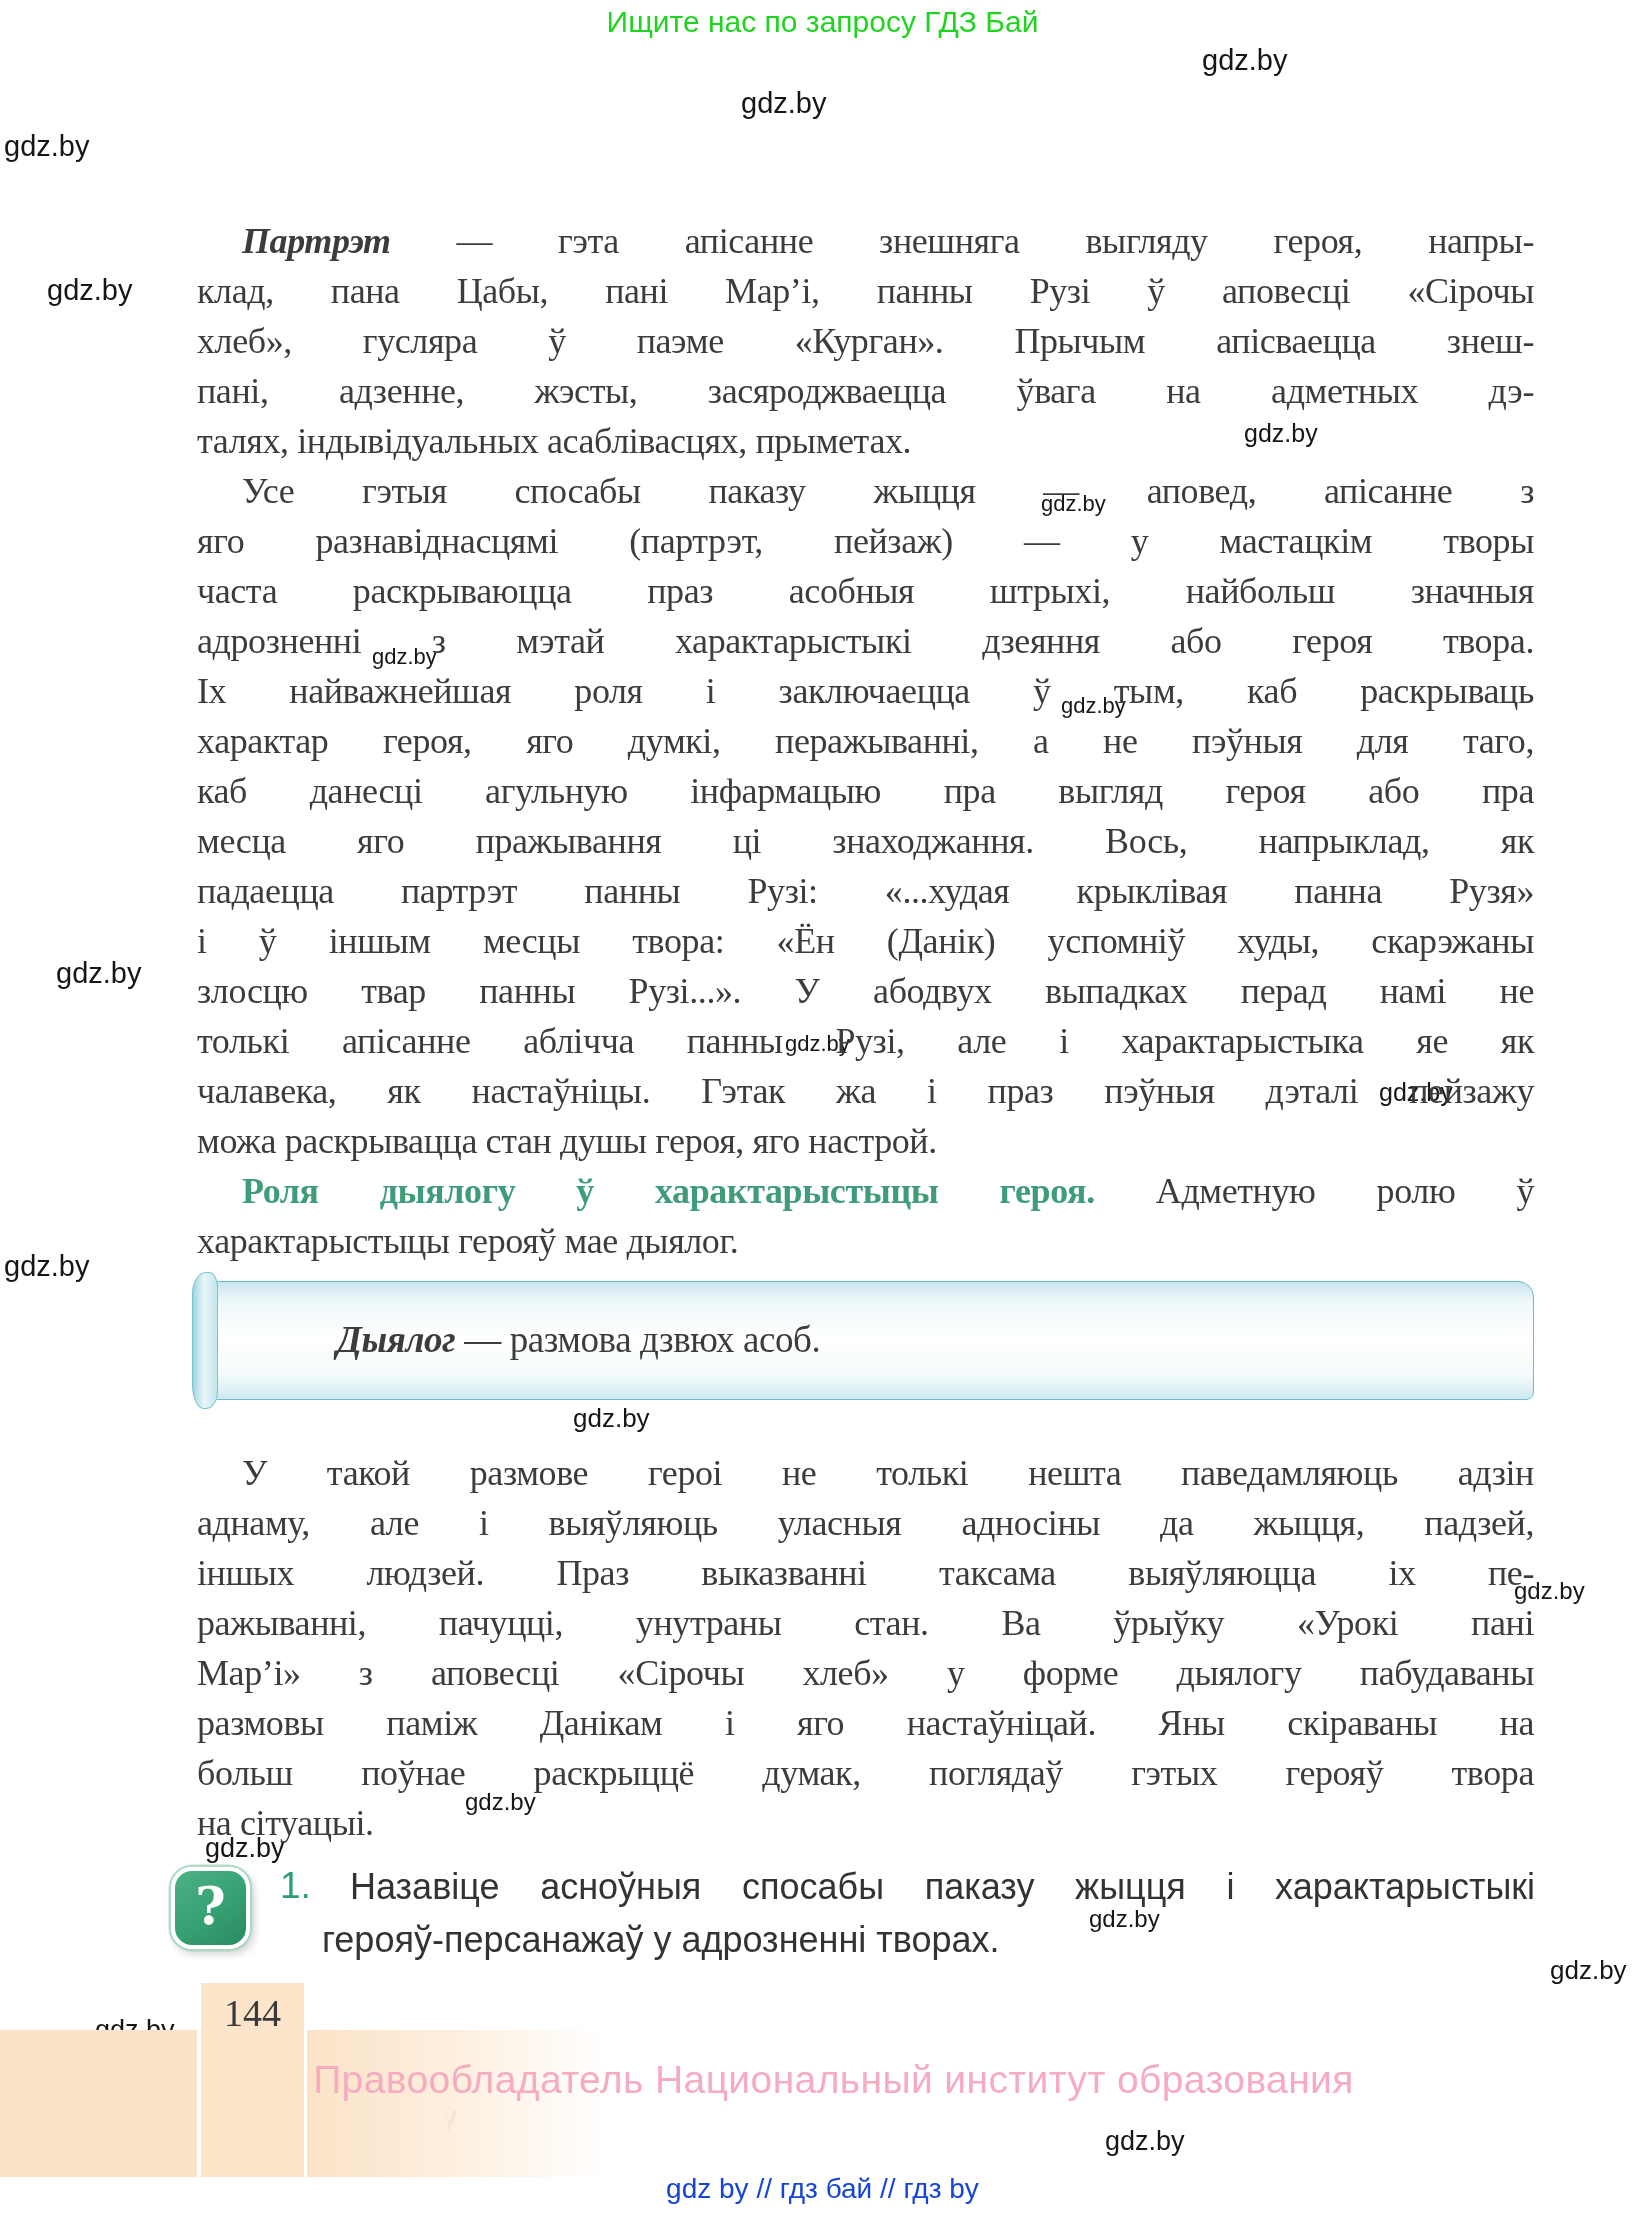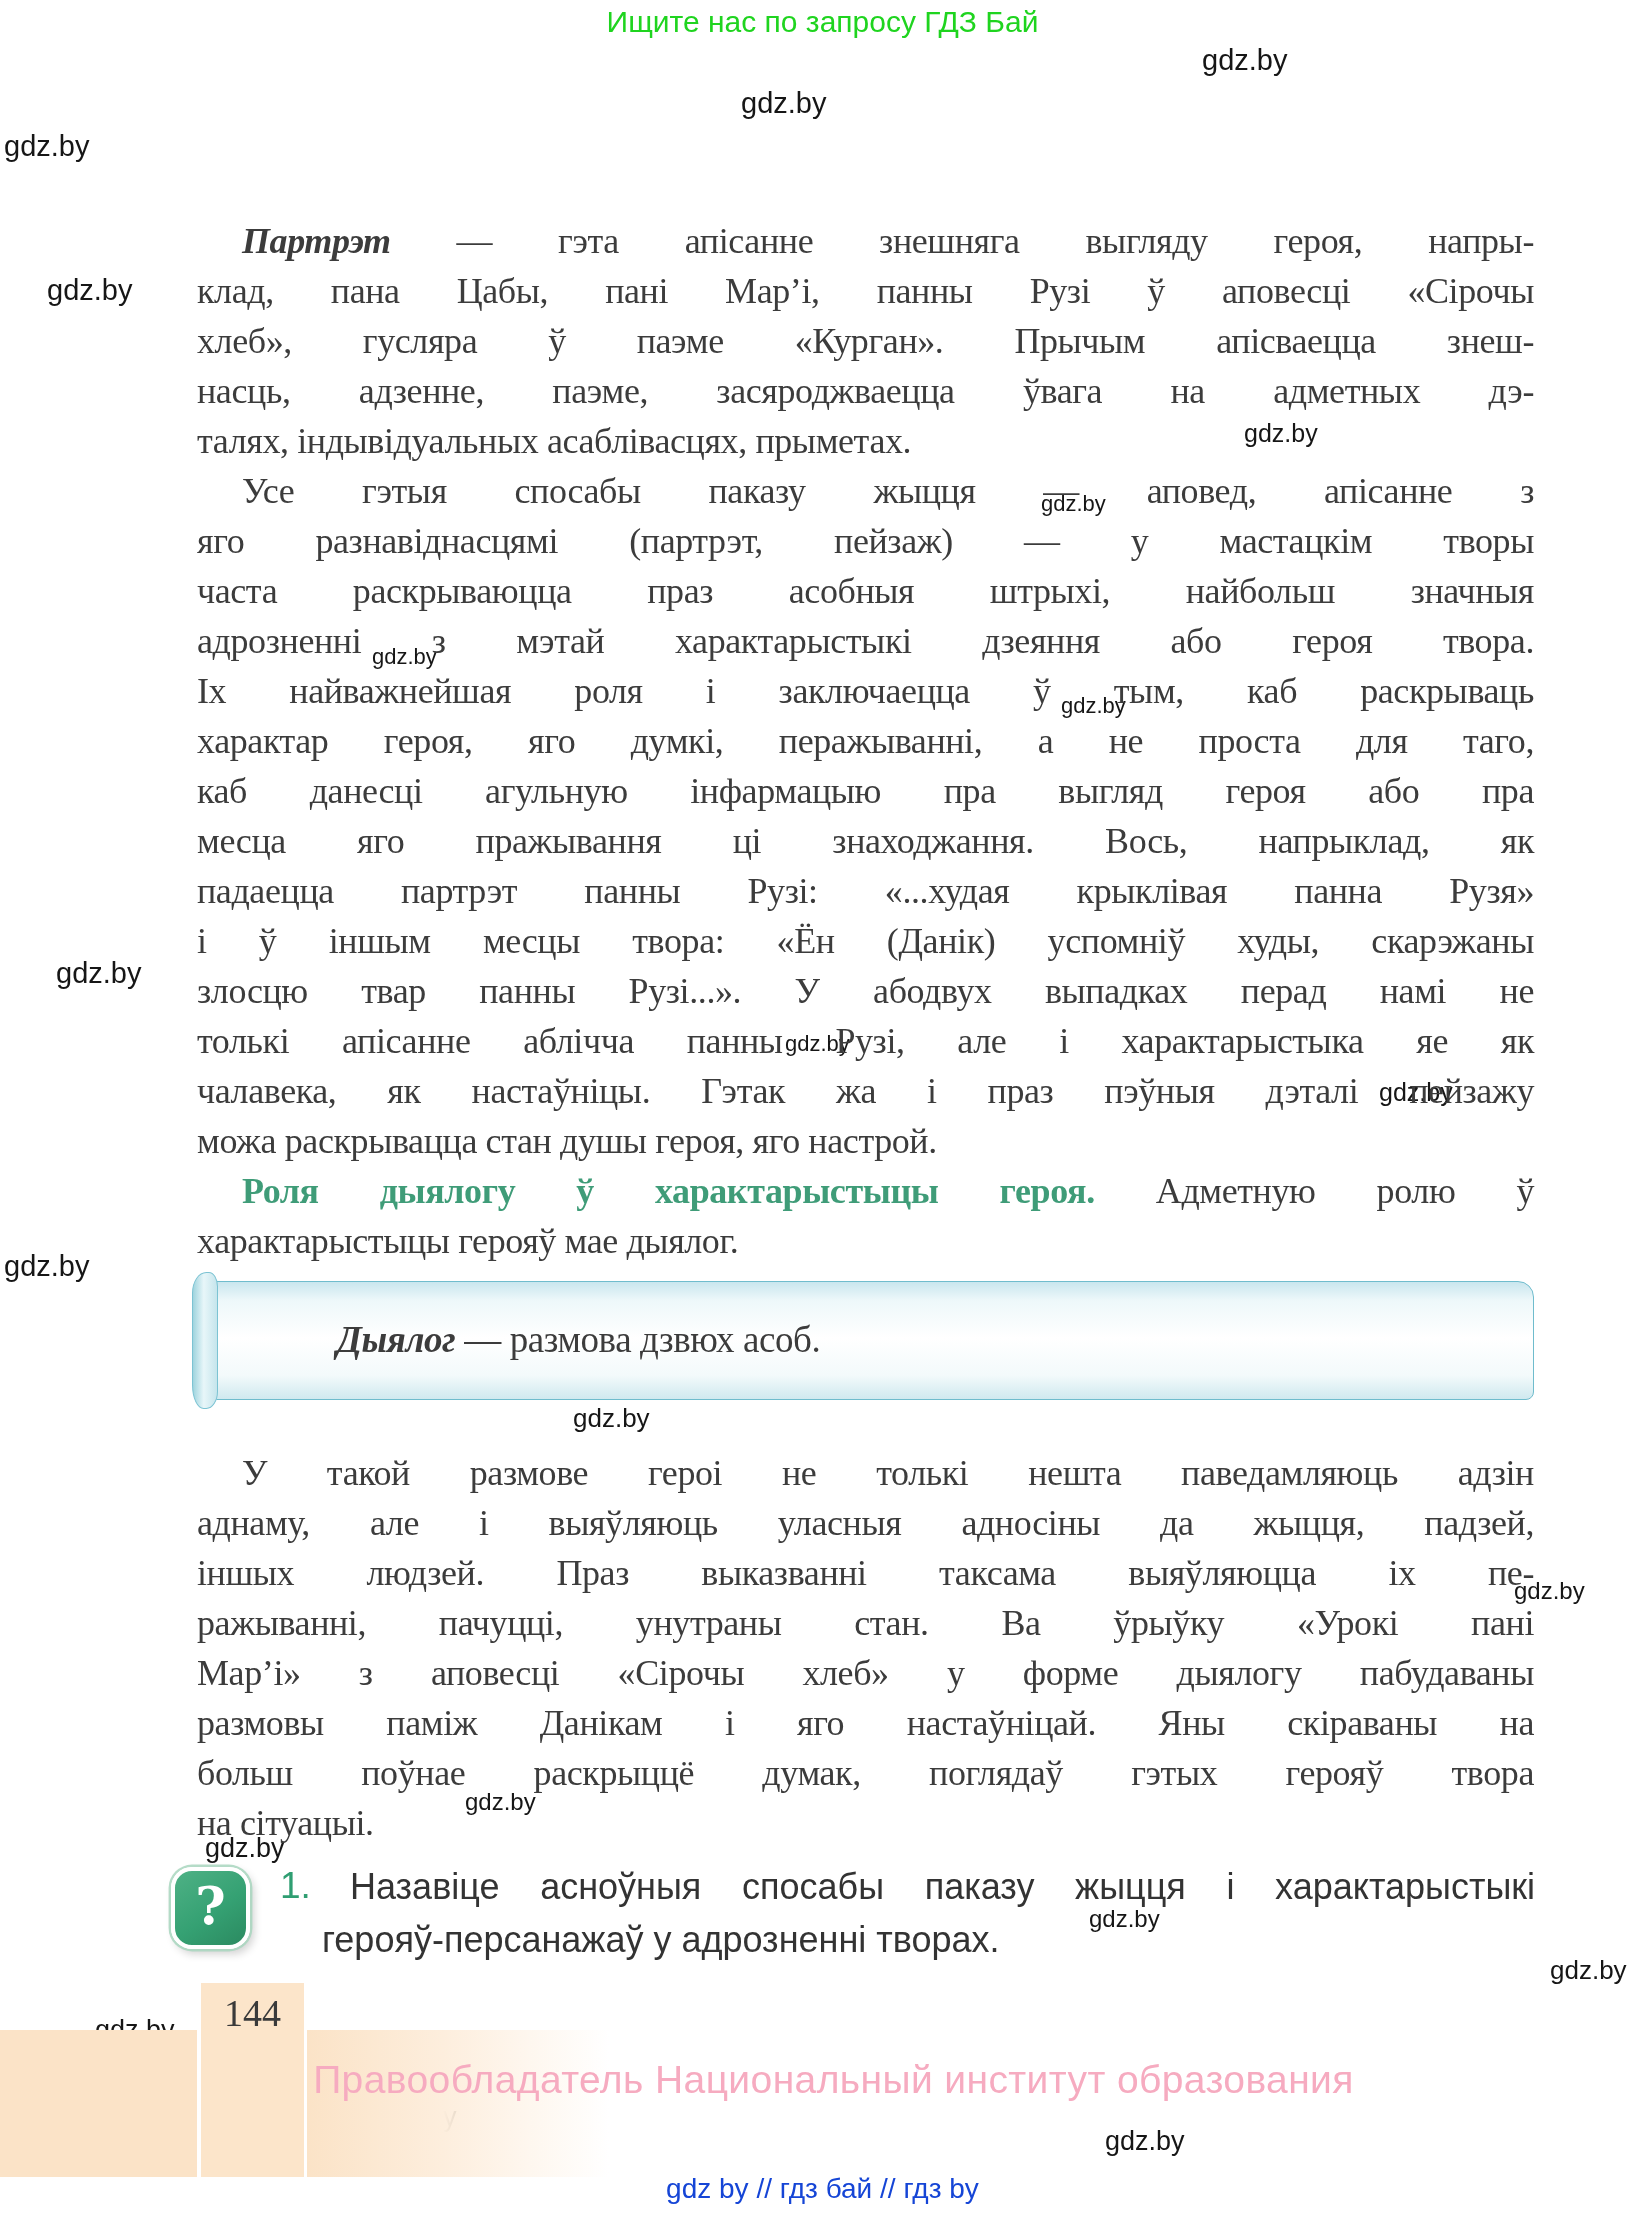--- a/index.html
+++ b/index.html
@@ -130,31 +130,31 @@
   <span class="wm" style="left:95px;top:2015px;font-size:27px">gdz.by</span>
   <span class="wm" style="left:377px;top:2102px;font-size:27px">gdz.by</span>
   <span class="wm" style="left:1105px;top:2126px;font-size:27px">gdz.by</span>
 
   <div class="text-col">
 
     <div>
       <div class="line indent"><span class="bi">Партрэт</span><span> — гэта апісанне знешняга выгляду героя, напры-</span></div>
       <div class="line">клад, пана Цабы, пані Мар’і, панны Рузі ў аповесці «Сірочы</div>
       <div class="line">хлеб», гусляра ў паэме «Курган». Прычым апісваецца знеш-</div>
-      <div class="line">насць, адзенне, паэме, засяроджваецца ўвага на адметных дэ-</div>
+      <div class="line">пані, адзенне, жэсты, засяроджваецца ўвага на адметных дэ-</div>
       <div class="line last">талях, індывідуальных асаблівасцях, прыметах.</div>
     </div>
 
     <div>
       <div class="line indent">Усе гэтыя спосабы паказу жыцця — аповед, апісанне з</div>
       <div class="line">яго разнавіднасцямі (партрэт, пейзаж) — у мастацкім творы</div>
       <div class="line">часта раскрываюцца праз асобныя штрыхі, найбольш значныя</div>
       <div class="line">адрозненні з мэтай характарыстыкі дзеяння або героя твора.</div>
       <div class="line">Іх найважнейшая роля і заключаецца ў тым, каб раскрываць</div>
-      <div class="line">характар героя, яго думкі, перажыванні, а не проста для таго,</div>
+      <div class="line">характар героя, яго думкі, перажыванні, а не пэўныя для таго,</div>
       <div class="line">каб данесці агульную інфармацыю пра выгляд героя або пра</div>
       <div class="line">месца яго пражывання ці знаходжання. Вось, напрыклад, як</div>
       <div class="line">падаецца партрэт панны Рузі: «...худая крыклівая панна Рузя»</div>
       <div class="line">і ў іншым месцы твора: «Ён (Данік) успомніў худы, скарэжаны</div>
       <div class="line">злосцю твар панны Рузі...». У абодвух выпадках перад намі не</div>
       <div class="line">толькі апісанне аблічча панны Рузі, але і характарыстыка яе як</div>
       <div class="line">чалавека, як настаўніцы. Гэтак жа і праз пэўныя дэталі пейзажу</div>
       <div class="line last">можа раскрывацца стан душы героя, яго настрой.</div>
     </div>
 

